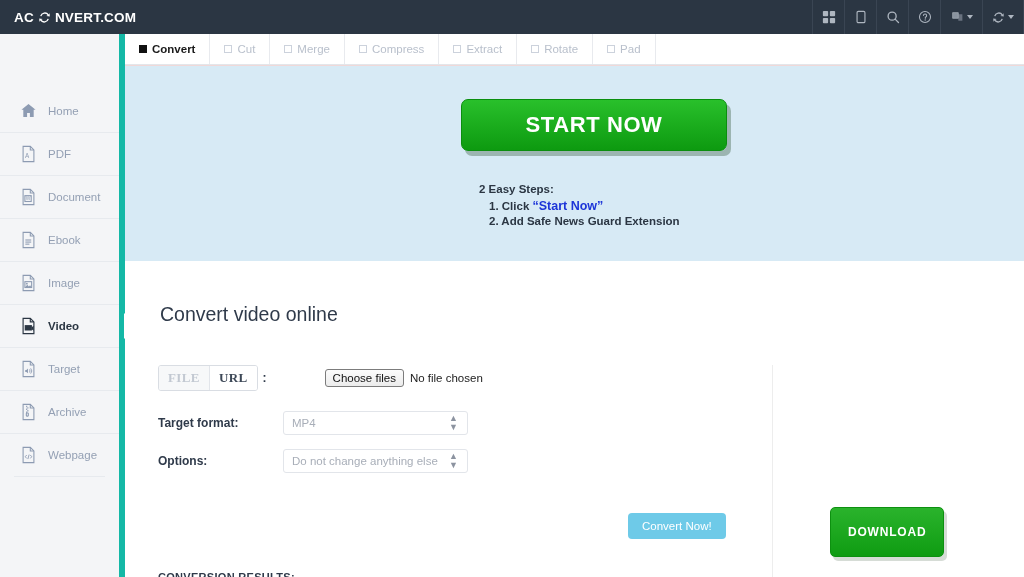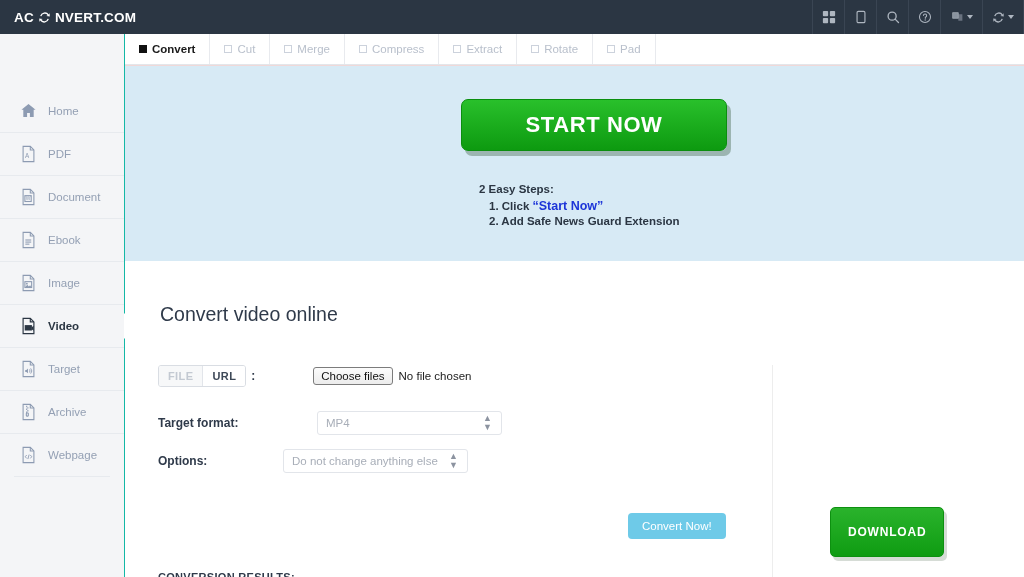--- a/index.html
+++ b/index.html
@@ -50,21 +50,21 @@
   .tab .box {
     width:8px;height:8px; border:1px solid #ccd2dc; background:#fff; display:inline-block;
   }
   .tab.active { color:#1a1a1a; font-weight:bold; }
   .tab.active .box { background:#111; border-color:#111; }
   .tabsrow-fill { flex:1; }
 
   
   .sidebar {
     position:absolute; top:34px; left:0; width:125px; height:543px;
-    background:#f4f5f7; border-right:1px solid #14b8a6;
+    background:#f4f5f7; border-right:6px solid #14b8a6;
     padding-top:55px;
   }
   .side-item {
     position:relative;
     display:flex; align-items:center; gap:11px;
     height:43px; padding-left:20px;
     color:#94a0b4; font-size:11.5px;
   }
   .side-item + .side-item { border-top:1px solid #e7eaee; }
   .side-item.active { color:#2b3643; font-weight:bold; }
@@ -102,28 +102,28 @@
   .main { position:absolute; top:261px; left:125px; width:899px; height:316px; background:#fff; }
   .page-title {
     position:absolute; left:35px; top:42px;
     font-size:19.5px; color:#2f3a4a; font-weight:normal;
   }
 
   .divider-v { position:absolute; left:647px; top:104px; width:1px; height:213px; background:#ededed; }
 
   .form-row { position:absolute; display:flex; align-items:center; }
   .row-file { left:33px; top:104px; }
-  .row-fmt  { left:33px; top:150px;gap:34px; }
+  .row-fmt  { left:33px; top:150px; }
   .row-opt  { left:33px; top:188px; }
 
   .seg {
     display:inline-flex; border:1px solid #d9dde3; border-radius:3px; overflow:hidden; background:#fff;
   }
   .seg span {
-    font-size:11px; font-weight:bold; letter-spacing:.4px; padding:4px 9px;
+    font-size:13px; font-weight:bold; letter-spacing:.4px; padding:4px 9px;font-family:Liberation Serif, serif;
   }
   .seg .s-file { color:#c3c9d2; background:#f7f8f9; border-right:1px solid #e2e5ea; }
   .seg .s-url  { color:#3d4857; background:#fff; }
   .colon { margin-left:5px; color:#2f3a4a; font-size:12px; font-weight:bold; }
 
   .filectl { margin-left:58px; display:flex; align-items:center; font-size:11.5px; color:#222; }
   .choose-btn {
     border:1px solid #7c7c7c; background:linear-gradient(#fcfcfc,#ececec);
     border-radius:3px; padding:2px 7px; font-size:11.5px; color:#111;
   }

